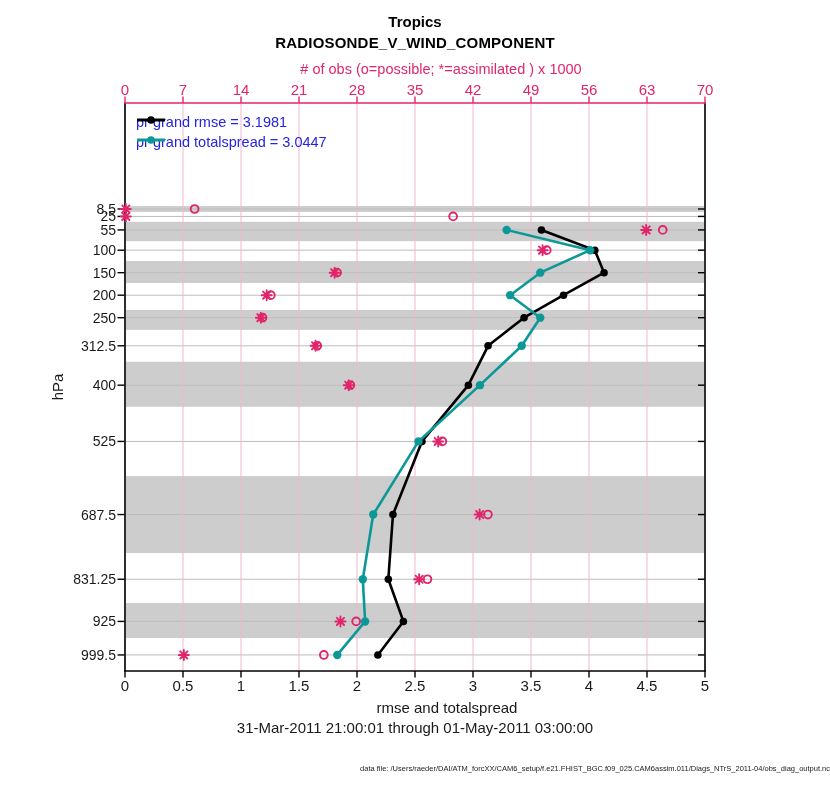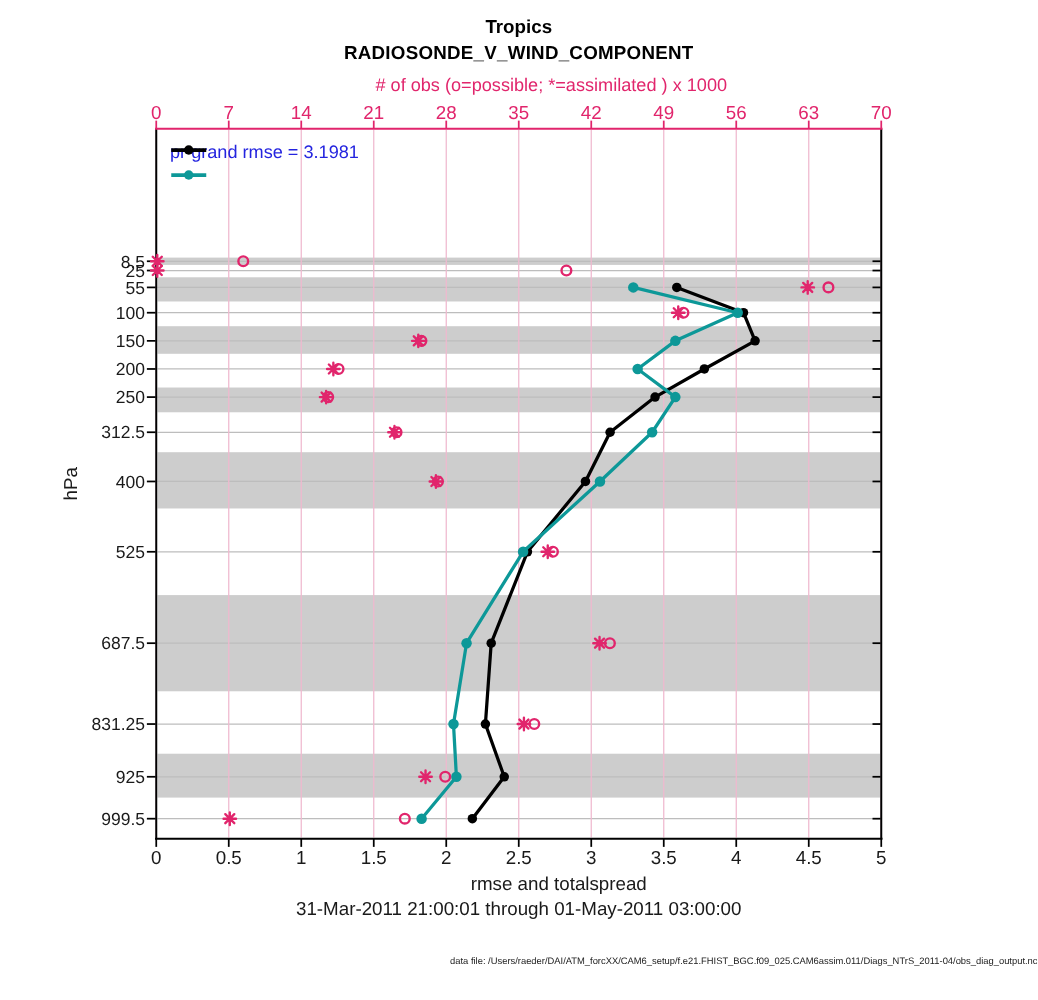--- a/index.html
+++ b/index.html
@@ -212,20 +212,21 @@
       <line id="lg-line-0" x1="1" y1="6" x2="29" y2="6" stroke-width="3" stroke="#000000"></line>
       <circle id="lg-dot-0" cx="15" cy="6" r="3.8" fill="#000000"></circle>
     </svg>
     <span id="lg-txt-0" style="color: rgb(36, 36, 223);">pr grand rmse = 3.1981</span>
   </div>
   <div class="legend-row" style="left:136px;top:134px;">
     <svg class="sw" width="30" height="12">
       <line id="lg-line-1" x1="1" y1="6" x2="29" y2="6" stroke-width="3" stroke="#0D9898"></line>
       <circle id="lg-dot-1" cx="15" cy="6" r="3.8" fill="#0D9898"></circle>
     </svg>
+    <span id="lg-txt-1" style="color: rgb(36, 36, 223);">pr grand totalspread = 3.0447</span>
   </div>
 
   <div class="ylabel">hPa</div>
   <div class="ctext xlabel">rmse and totalspread</div>
   <div class="ctext timespan">31-Mar-2011 21:00:01 through 01-May-2011 03:00:00</div>
   <div class="ctext footer">data file: /Users/raeder/DAI/ATM_forcXX/CAM6_setup/f.e21.FHIST_BGC.f09_025.CAM6assim.011/Diags_NTrS_2011-04/obs_diag_output.nc</div>
 
 </div>
 
 </body></html>

